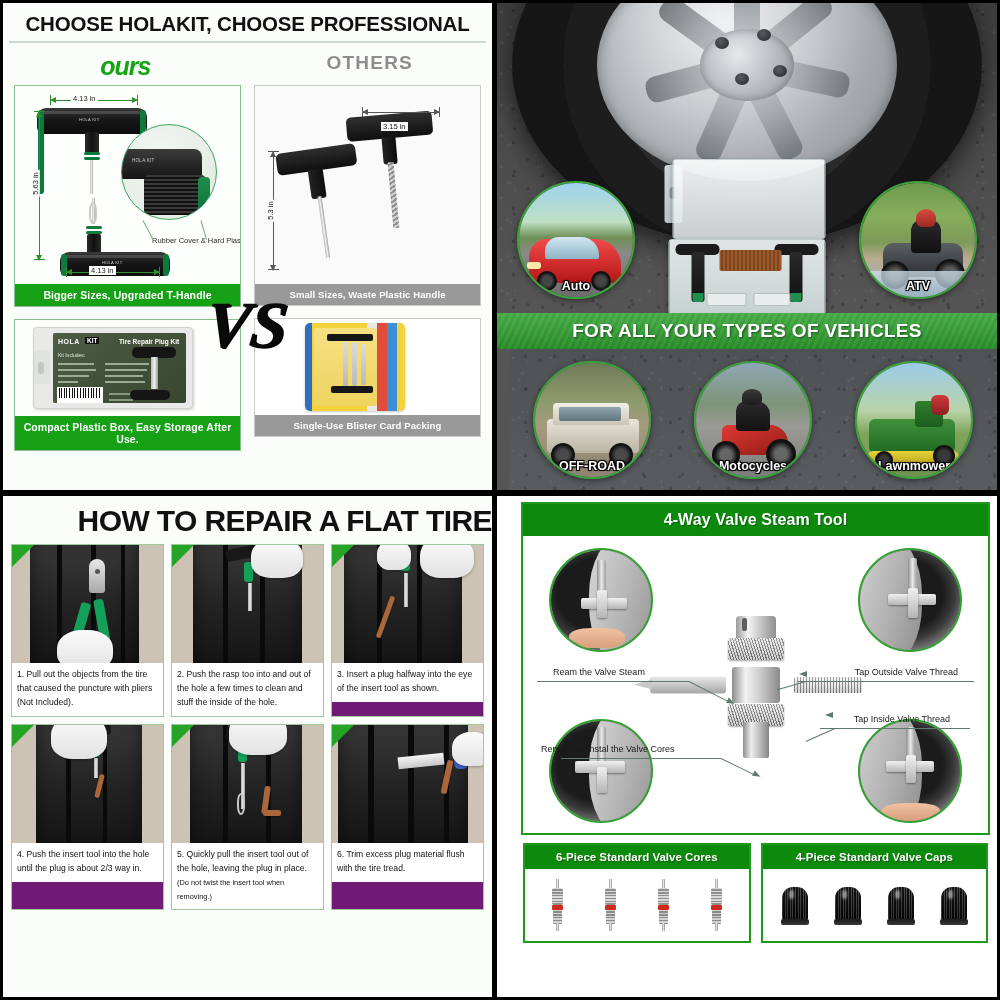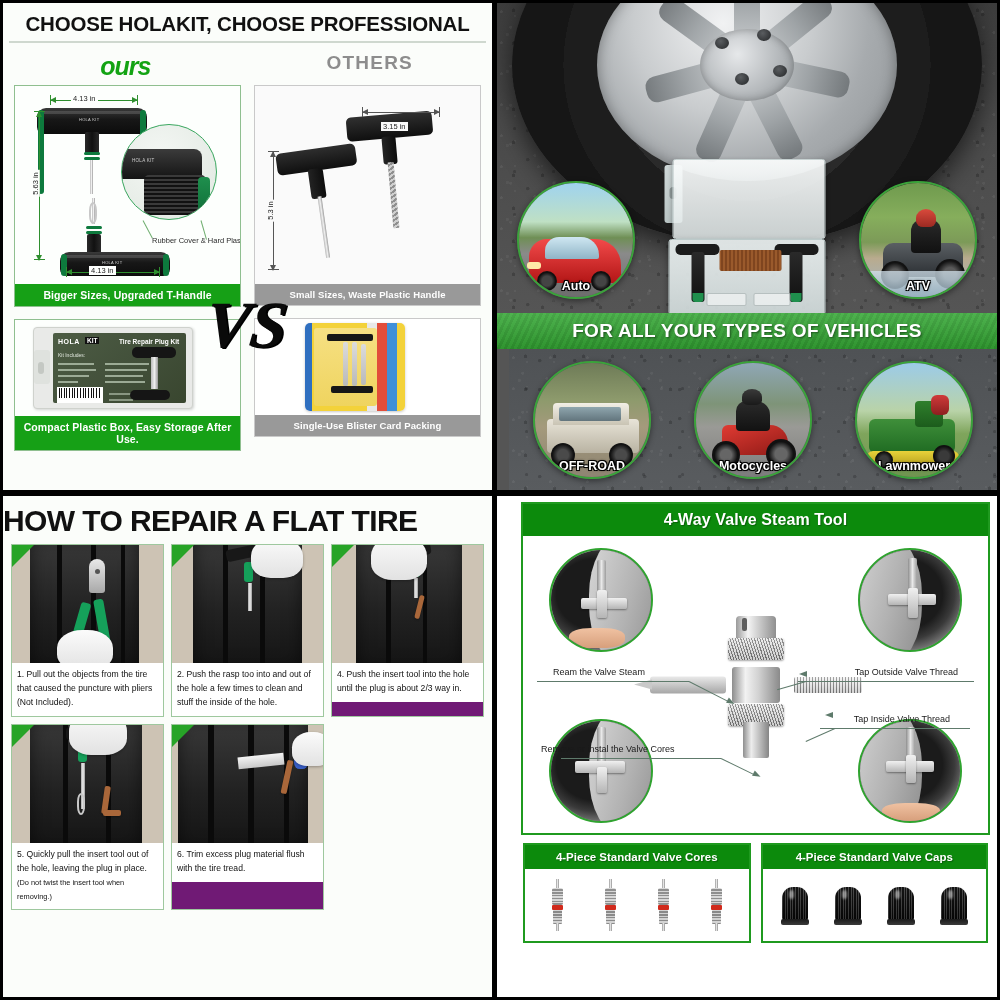--- a/index.html
+++ b/index.html
@@ -261,21 +261,21 @@
   .veh-bottom{
     position:relative; height:157px;
     background:
       linear-gradient(180deg,#4f5255,#5a5d60);
     overflow:hidden;
     margin-left:12px;
   }
 
   
   .howto-title{
-    text-align:left; font-size:30px; font-weight:bold; color:#111;
+    text-align:right; font-size:30px; font-weight:bold; color:#111;
     padding:8px 0 6px; letter-spacing:-.6px;
   }
   .steps{ display:grid; grid-template-columns:repeat(3,1fr); gap:7px; padding:0 8px 8px; }
   .step{ border:1px solid #9ec89e; background:#701a75; overflow:hidden; }
   .step-img{ position:relative; height:118px; overflow:hidden; background:#d8cfc0; }
   .step-num{
     position:absolute; left:0; top:0; width:0;height:0;
     border-top:22px solid #27a427; border-right:22px solid transparent; z-index:4;
   }
   .step-txt{ padding:5px 5px 6px; font-size:8.6px; color:#111; line-height:1.62; background:#fff;}
@@ -753,20 +753,38 @@
             <div class="blackhandle" style="left:36%; top:2%; width:34px; height:12px; transform:rotate(-12deg);"></div>
             <div class="hand" style="left:52%; top:-6%; width:52px; height:40px;"></div>
           </div>
           <div class="step-num">
             
           </div>
         </div>
         <div class="step-txt">2. Push the rasp too into and out of the hole a few times to clean and stuff the inside of the hole.</div>
       </div>
 
+      <div class="step">
+        <div class="step-img">
+          <div class="tirephoto">
+            <div class="tp-tread" style="left:8%; width:78%;"></div>
+            <div class="groove" style="left:30%; width:5px;"></div>
+            <div class="groove" style="left:56%; width:5px;"></div>
+            <div class="greenhandle" style="left:46%; top:2%; width:9px; height:24px;"></div>
+            <div class="shaft" style="left:48%; top:24%; height:34px;"></div>
+            <div class="plug" style="left:34%; top:42%; width:5px; height:44px; transform:rotate(20deg);"></div>
+            <div class="hand" style="left:58%; top:-8%; width:54px; height:42px;"></div>
+            <div class="hand" style="left:30%; top:-4%; width:34px; height:30px;"></div>
+          </div>
+          <div class="step-num">
+            
+          </div>
+        </div>
+        <div class="step-txt">3. Insert a plug halfway into the eye of the insert tool as shown.</div>
+      </div>
 
       <div class="step">
         <div class="step-img">
           <div class="tirephoto">
             <div class="tp-tread" style="left:16%; width:70%;"></div>
             <div class="groove" style="left:36%; width:5px;"></div>
             <div class="groove" style="left:60%; width:4px;"></div>
             <div class="greenhandle" style="left:52%; top:12%; width:9px; height:18px;"></div>
             <div class="shaft" style="left:54%; top:28%; height:20px;"></div>
             <div class="plug" style="left:56%; top:42%; width:5px; height:24px; transform:rotate(14deg);"></div>
@@ -900,21 +918,21 @@
           <div class="anno" style="right:38px; top:60%;">Tap Inside Valve Thread</div>
           <div class="anno-line" style="right:18px; top:calc(60% + 14px); width:150px;"></div>
           <div class="anno-diag" style="left:312px; top:calc(60% + 14px); width:32px; transform:rotate(-204deg);"></div>
           <div class="arrowhead" style="left:302px; top:calc(60% - 2px);
                border-right:8px solid #5e7a6b; border-top:3px solid transparent; border-bottom:3px solid transparent;"></div>
         </div>
       </div>
 
       <div class="vt-bottom">
         <div class="vt-sub">
-          <div class="vt-sub-head">4-Piece Standard Valve Cores</div>
+          <div class="vt-sub-head">6-Piece Standard Valve Cores</div>
           <div class="vt-sub-body">
             <div class="core">
               <div class="c-top"></div>
                 <div class="c-body"></div>
                 <div class="c-red"></div>
                 <div class="c-bot"></div>
                 <div class="c-pin"></div>
             </div>
             <div class="core">
               <div class="c-top"></div>

